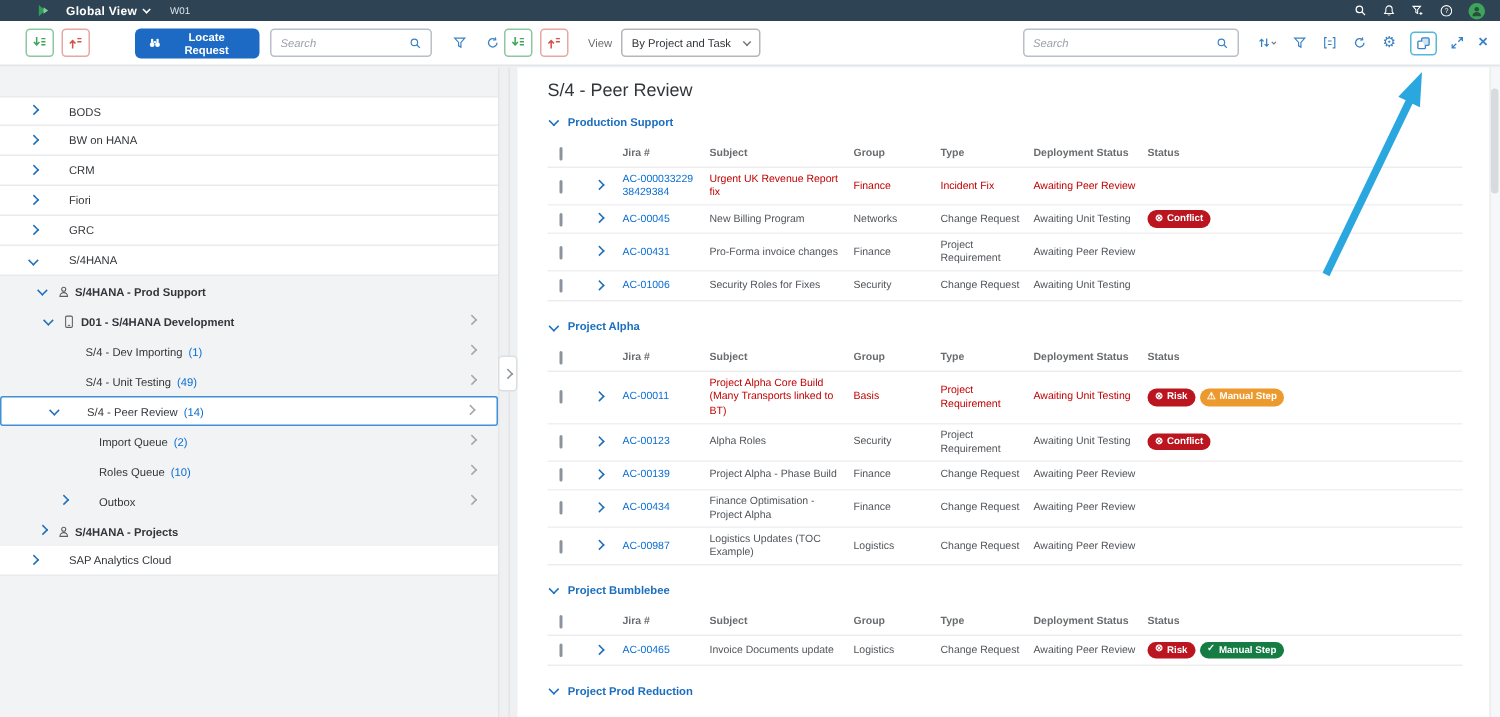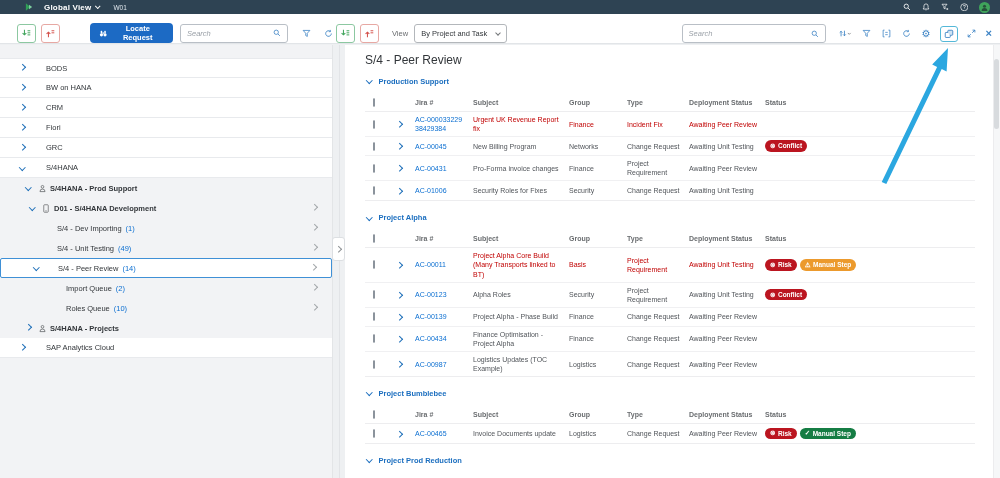--- a/index.html
+++ b/index.html
@@ -10,41 +10,41 @@
   .shellbar{position:absolute;top:0;left:0;right:0;height:14px;background:#2e4353;display:flex;align-items:center;padding:0 10px;color:#fff;z-index:5}
   .logo{margin-left:14px;display:flex;align-items:center}
   .app-name{font-size:8px;font-weight:bold;margin-left:10px;letter-spacing:.2px}
   .shell-caret{margin-left:4px;display:inline-block;width:4px;height:4px;border-right:1.2px solid #fff;border-bottom:1.2px solid #fff;transform:rotate(45deg) translateY(-1px)}
   .system-id{font-size:6.5px;margin-left:14px;color:#dfe6ec}
   .shell-icons{margin-left:auto;display:flex;align-items:center;gap:11px}
   .shell-icons svg{display:block}
   .avatar{width:11px;height:11px;border-radius:50%;background:#3fa45b;display:flex;align-items:center;justify-content:center;overflow:hidden}
 
   
-  .toolbar{position:absolute;top:14px;left:0;right:0;height:30px;background:#fff;border-bottom:1px solid #e2e5e8;display:flex;align-items:flex-end;z-index:4}
+  .toolbar{position:absolute;top:14px;left:0;right:0;height:30px;background:#fff;border-bottom:1px solid #e2e5e8;display:flex;align-items:center;z-index:4}
   .tb-left{width:333px;display:flex;align-items:center;flex:none}
   .tb-right{flex:1;display:flex;align-items:center;padding-right:8px}
   .mini-btn{width:19px;height:19px;border-radius:3px;background:#fff;display:flex;align-items:center;justify-content:center;flex:none}
   .mini-btn.green{border:1px solid #8cc8a1;color:#3fa45b}
   .mini-btn.red{border:1px solid #e7a8a3;color:#d4504a}
   .locate-btn{height:20px;margin-left:30px;background:#1c6ac4;border:none;border-radius:4px;color:#fff;font-size:7.5px;font-weight:bold;display:flex;align-items:center;gap:4px;padding:0 9px;font-family:inherit}
   .search-box{height:19px;border:1px solid #b9bfc6;border-radius:3px;background:#fff;display:flex;align-items:center;padding:0 6px;gap:4px}
   .search-box input{border:none;outline:none;flex:1;font-size:7.5px;font-family:inherit;color:#32363a;background:transparent;min-width:0}
   .search-box input::placeholder{font-style:italic;color:#9ba1a8}
   .tb-icon{color:#3b82c4;display:flex;align-items:center;justify-content:center;background:none;border:none;padding:0}
   .view-label{font-size:7.5px;color:#6a6d70;margin-left:13px}
   .view-select{height:19px;width:93px;margin-left:6px;border:1px solid #b3b7bb;border-radius:3px;background:#fff;display:flex;align-items:center;padding:0 6px;font-size:7.5px;color:#32363a;gap:4px}
   .view-select .vtext{flex:1;white-space:nowrap;overflow:hidden}
   .sel-caret{width:4px;height:4px;border-right:1.2px solid #74777a;border-bottom:1.2px solid #74777a;transform:rotate(45deg);margin-top:-2px;flex:none}
   .gear-glyph{font-size:10px;line-height:1;color:#3b82c4}
   .close-glyph{font-size:11px;line-height:1;color:#3b82c4;font-weight:bold}
   .focus-ring{border:1.5px solid #54b8d8;border-radius:3px;padding:2px 3px;display:flex;align-items:center;justify-content:center}
 
   
-  .tree-panel{position:absolute;top:45px;left:0;width:333px;bottom:0;background:#f2f3f5;border-right:1px solid #e3e5e7;overflow:hidden;padding-top:13px}
+  .tree-panel{position:absolute;top:45px;left:0;width:333px;bottom:0;background:#f2f3f5;border-right:1px solid #e3e5e7;overflow:hidden;padding-top:19px}
   .divider-line{position:absolute;left:339px;top:45px;bottom:0;width:1px;background:#e2e4e7}
   .collapse-handle{position:absolute;left:332px;top:237px;width:13px;height:24px;background:#fff;border:1px solid #dcdfe2;border-radius:3px;display:flex;align-items:center;justify-content:center;z-index:3}
   .collapse-handle .chev{color:#8f9396}
 
   .trow{height:20px;position:relative;display:flex;align-items:center;font-size:7.5px;color:#32363a}
   .trow.top{background:#fff;border-bottom:1px solid #e8eaed}
   .trow.top.first{border-top:1px solid #e8eaed}
   .trow.selected{background:#fff;border:1px solid #3f90d6;border-radius:2px}
   .trow .chev{position:absolute;top:50%;margin-top:-3px}
   .chev{display:inline-block;width:4.5px;height:4.5px;border-right:1.4px solid currentColor;border-bottom:1.4px solid currentColor}
@@ -327,20 +327,25 @@
         <span class="tlabel" style="padding-left:66px">Import Queue</span>
         <span class="tcount">(2)</span>
         <span class="chev r nav-chev"></span>
       </div>
       <div class="trow">
         <span class="tlabel" style="padding-left:66px">Roles Queue</span>
         <span class="tcount">(10)</span>
         <span class="chev r nav-chev"></span>
       </div>
       <div class="trow">
+        <span class="chev tree-chev r" style="left:40px"></span>
+        <span class="tlabel" style="padding-left:66px">Outbox</span>
+        <span class="chev r nav-chev"></span>
+      </div>
+      <div class="trow">
         <span class="chev tree-chev r" style="left:26px"></span>
         <span class="node-icon" style="left:38px">
           <svg width="9" height="9" viewBox="0 0 16 16">
             <circle cx="8" cy="5" r="2.4" fill="none" stroke="currentColor" stroke-width="1.3"></circle>
             <path d="M3.5 13.5a4.5 4.5 0 0 1 9 0z" fill="none" stroke="currentColor" stroke-width="1.3"></path>
           </svg>
         </span>
         <span class="tlabel bold" style="padding-left:50px">S/4HANA - Projects</span>
       </div>
       <div class="trow top">

